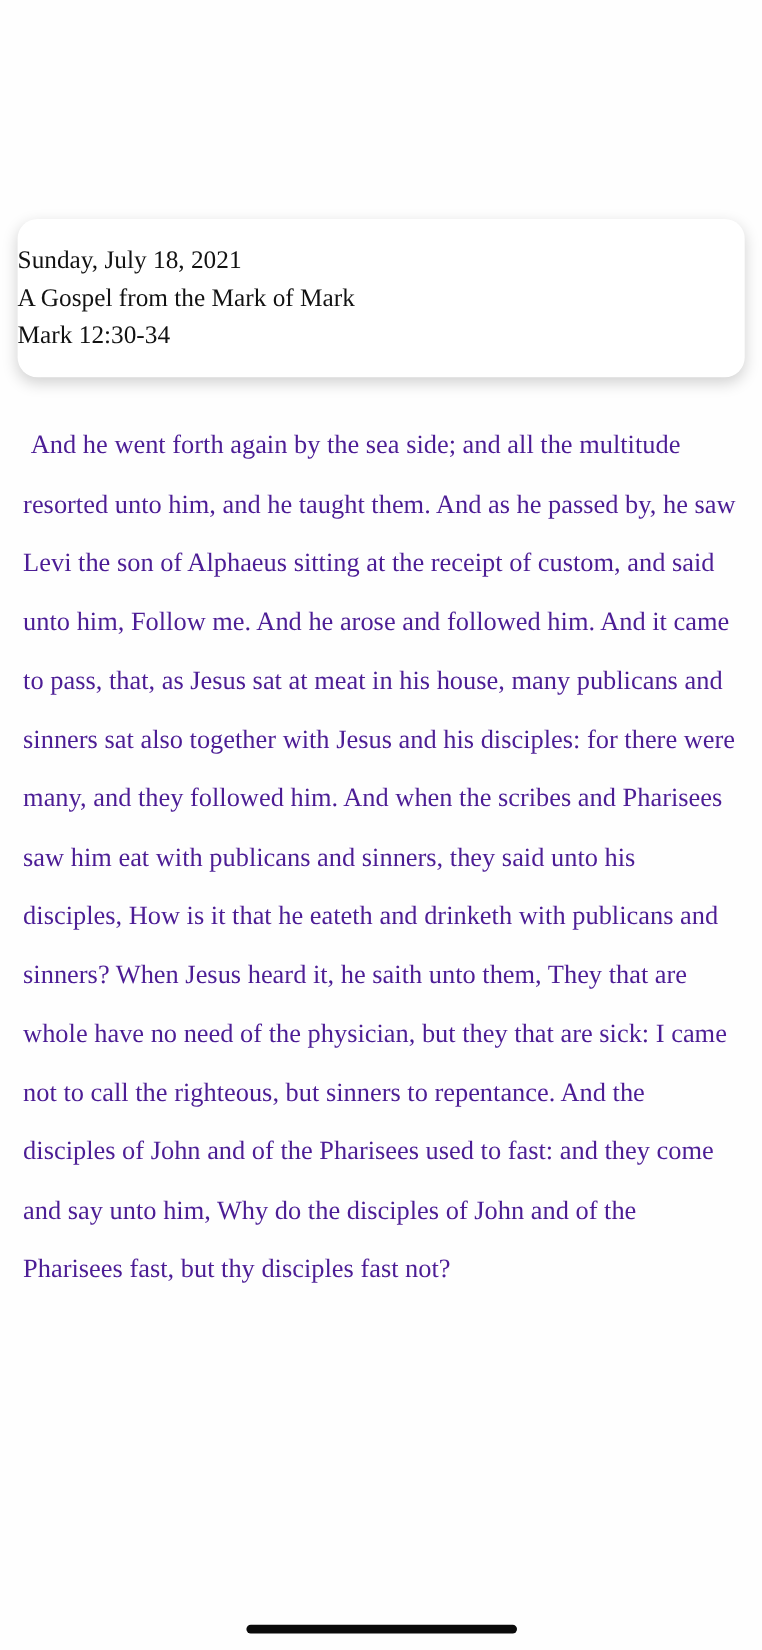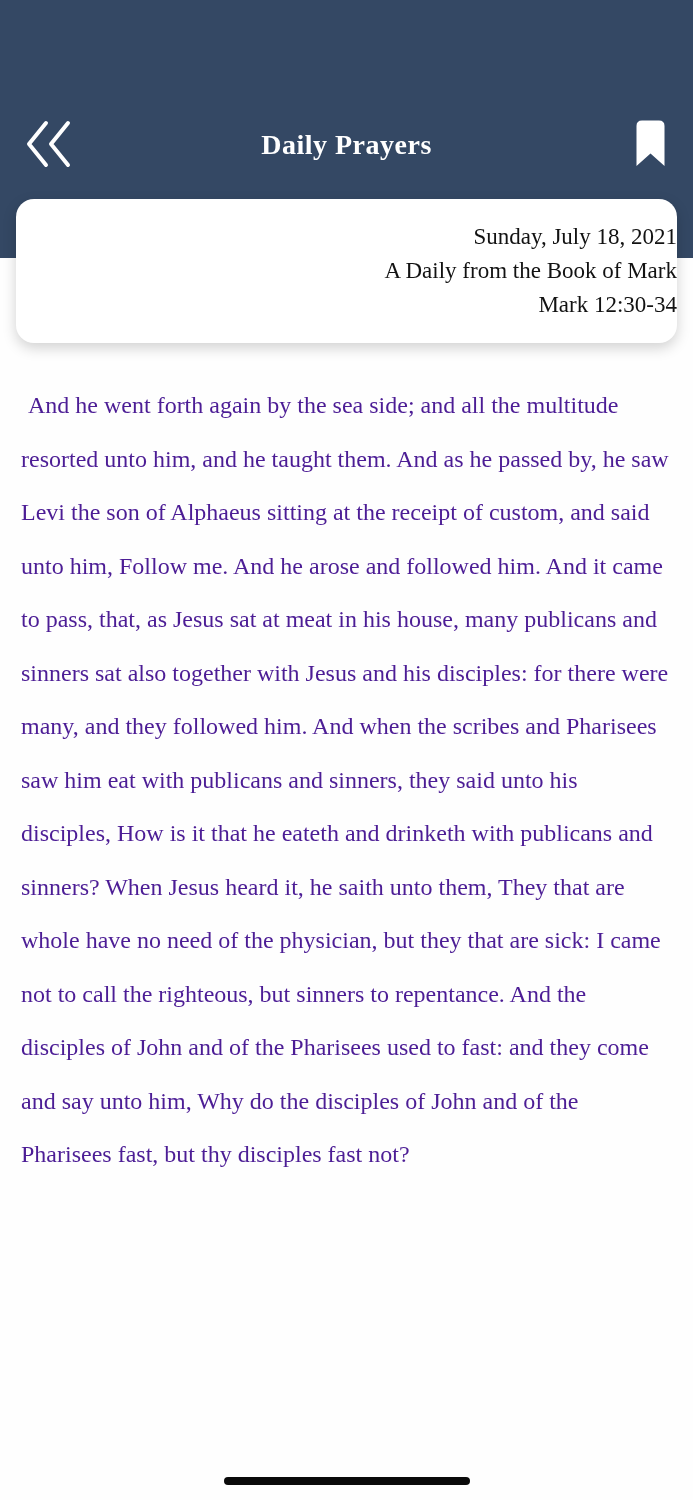--- a/index.html
+++ b/index.html
@@ -72,21 +72,21 @@
     position: absolute;
     top: 199px;
     left: 16px;
     right: 16px;
     height: 144px;
     background: #ffffff;
     border-radius: 18px;
     box-shadow: 0 5px 14px rgba(0,0,0,0.18);
     display: flex;
     flex-direction: column;
-    align-items: flex-end;
+    align-items: flex-start;
     justify-content: center;
     text-align: center;
     color: #121212;
     font-size: 23px;
     line-height: 34px;
     z-index: 2;
   }
 
   
   .reading {
@@ -112,48 +112,24 @@
     border-radius: 4px;
     background: #0a0a0a;
     cursor: pointer;
   }
 </style>
 </head>
 <body>
 
 <div class="phone">
 
-  <div class="header">
-    <div class="navbar">
-
-      <button class="back-btn">
-        <span>
-          <svg width="46" height="48" viewBox="0 0 46 48" fill="none">
-            <polyline points="20,3 3,24 20,45" stroke="#ffffff" stroke-width="4" stroke-linecap="round" stroke-linejoin="round"></polyline>
-            <polyline points="42,3 25,24 42,45" stroke="#ffffff" stroke-width="4" stroke-linecap="round" stroke-linejoin="round"></polyline>
-          </svg>
-        </span>
-      </button>
-
-      <div class="nav-title">Daily Prayers</div>
-
-      <button class="bookmark-btn">
-        <span>
-          <svg width="29" height="47" viewBox="0 0 29 47">
-            <path d="M0.5 6 Q0.5 0.5 6 0.5 H23 Q28.5 0.5 28.5 6 V46 L14.5 33.5 L0.5 46 Z" fill="#ffffff"></path>
-          </svg>
-        </span>
-      </button>
-
-    </div>
-  </div>
 
   <div class="card">
     <div>Sunday, July 18, 2021</div>
-    <div>A Daily from the Book of Mark</div>
+    <div>A Gospel from the Mark of Mark</div>
     <div>Mark 12:30-34</div>
   </div>
 
   <p class="reading">And he went forth again by the sea side; and all the multitude resorted unto him, and he taught them. And as he passed by, he saw Levi the son of Alphaeus sitting at the receipt of custom, and said unto him, Follow me. And he arose and followed him. And it came to pass, that, as Jesus sat at meat in his house, many publicans and sinners sat also together with Jesus and his disciples: for there were many, and they followed him. And when the scribes and Pharisees saw him eat with publicans and sinners, they said unto his disciples, How is it that he eateth and drinketh with publicans and sinners? When Jesus heard it, he saith unto them, They that are whole have no need of the physician, but they that are sick: I came not to call the righteous, but sinners to repentance. And the disciples of John and of the Pharisees used to fast: and they come and say unto him, Why do the disciples of John and of the Pharisees fast, but thy disciples fast not?</p>
 
   <div class="home-indicator"></div>
 
 </div>
 
 </body></html>

